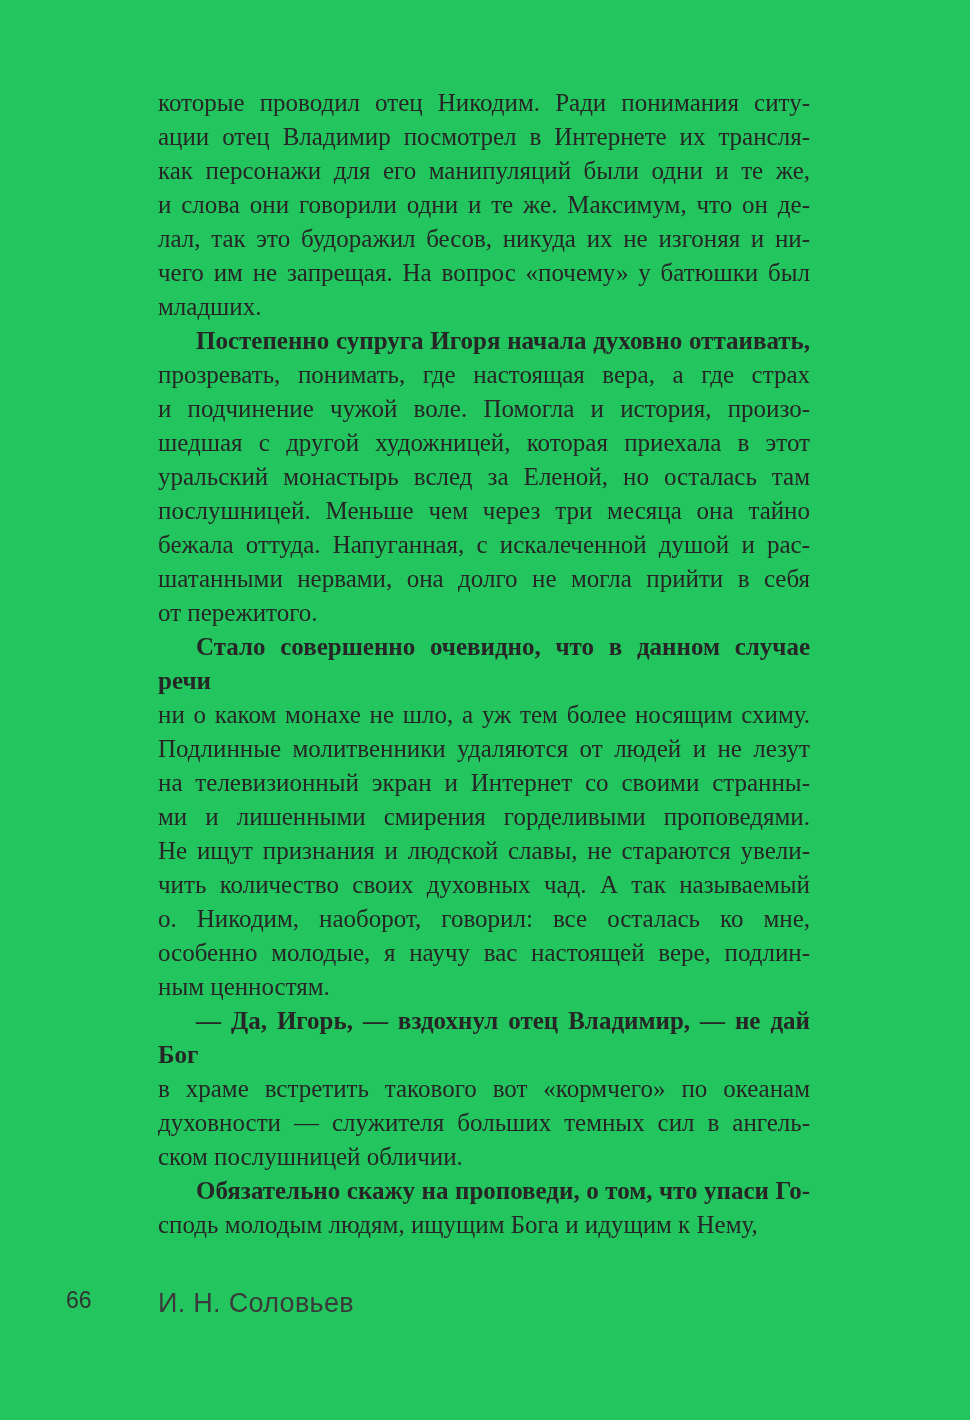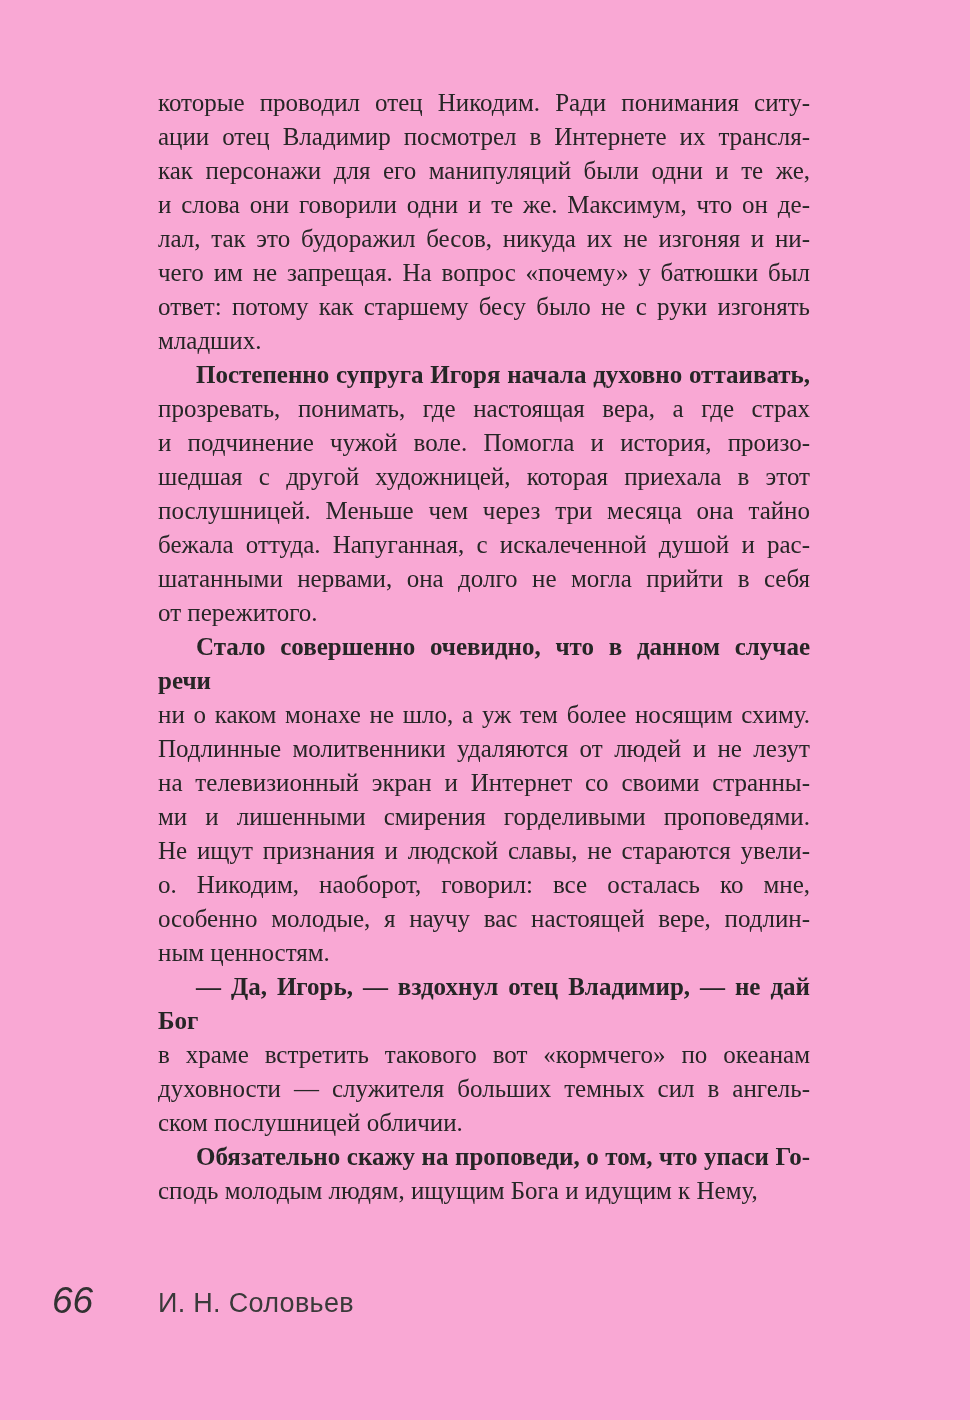--- a/index.html
+++ b/index.html
@@ -4,21 +4,21 @@
 <style>
   html, body {
     margin: 0;
     padding: 0;
     background: #ffffff;
   }
   .page {
     position: relative;
     width: 970px;
     height: 1420px;
-    background: #f9a8d4;
+    background: #22c55e;
     overflow: hidden;
   }
   .text-block {
     position: absolute;
     left: 158px;
     top: 86px;
     width: 652px;
     font-family: "Liberation Serif", "DejaVu Serif", serif;
     font-size: 25px;
     line-height: 34px;
@@ -42,26 +42,25 @@
     position: absolute;
     left: 0;
     top: 1284px;
     width: 970px;
     height: 40px;
     font-family: "Liberation Sans", "DejaVu Sans", sans-serif;
     color: #3a3a3a;
   }
   .page-number {
     position: absolute;
-    left: 52px;
+    left: 66px;
     top: 2px;
-    font-size: 37px;
+    font-size: 23px;
     line-height: 29px;
     color: #323232;
-    font-style: italic;
   }
   .running-title {
     position: absolute;
     left: 158px;
     top: 9px;
     font-size: 27px;
     line-height: 21px;
     letter-spacing: 0.3px;
     color: #3a3a3a;
   }
@@ -71,40 +70,41 @@
 
 <div class="page">
   <main class="text-block">
       <div class="paragraph">
         <div class="line first">которые проводил отец Никодим. Ради понимания ситу-</div>
         <div class="line">ации отец Владимир посмотрел в Интернете их трансля-</div>
         <div class="line">как персонажи для его манипуляций были одни и те же,</div>
         <div class="line">и слова они говорили одни и те же. Максимум, что он де-</div>
         <div class="line">лал, так это будоражил бесов, никуда их не изгоняя и ни-</div>
         <div class="line">чего им не запрещая. На вопрос «почему» у батюшки был</div>
-        <div class="line">ответ: потому как старшему бесу было не с руки изгонять</div>
         <div class="line last">младших.</div>
       </div>
       <div class="paragraph indent">
         <div class="line first">Постепенно супруга Игоря начала духовно оттаивать,</div>
         <div class="line">прозревать, понимать, где настоящая вера, а где страх</div>
         <div class="line">и подчинение чужой воле. Помогла и история, произо-</div>
         <div class="line">шедшая с другой художницей, которая приехала в этот</div>
+        <div class="line">уральский монастырь вслед за Еленой, но осталась там</div>
         <div class="line">послушницей. Меньше чем через три месяца она тайно</div>
         <div class="line">бежала оттуда. Напуганная, с искалеченной душой и рас-</div>
         <div class="line">шатанными нервами, она долго не могла прийти в себя</div>
         <div class="line last">от пережитого.</div>
       </div>
       <div class="paragraph indent">
         <div class="line first">Стало совершенно очевидно, что в данном случае речи</div>
         <div class="line">ни о каком монахе не шло, а уж тем более носящим схиму.</div>
         <div class="line">Подлинные молитвенники удаляются от людей и не лезут</div>
         <div class="line">на телевизионный экран и Интернет со своими странны-</div>
         <div class="line">ми и лишенными смирения горделивыми проповедями.</div>
         <div class="line">Не ищут признания и людской славы, не стараются увели-</div>
+        <div class="line">чить количество своих духовных чад. А так называемый</div>
         <div class="line">о. Никодим, наоборот, говорил: все осталась ко мне,</div>
         <div class="line">особенно молодые, я научу вас настоящей вере, подлин-</div>
         <div class="line last">ным ценностям.</div>
       </div>
       <div class="paragraph indent">
         <div class="line first">— Да, Игорь, — вздохнул отец Владимир, — не дай Бог</div>
         <div class="line">в храме встретить такового вот «кормчего» по океанам</div>
         <div class="line">духовности — служителя больших темных сил в ангель-</div>
         <div class="line last">ском послушницей обличии.</div>
       </div>

